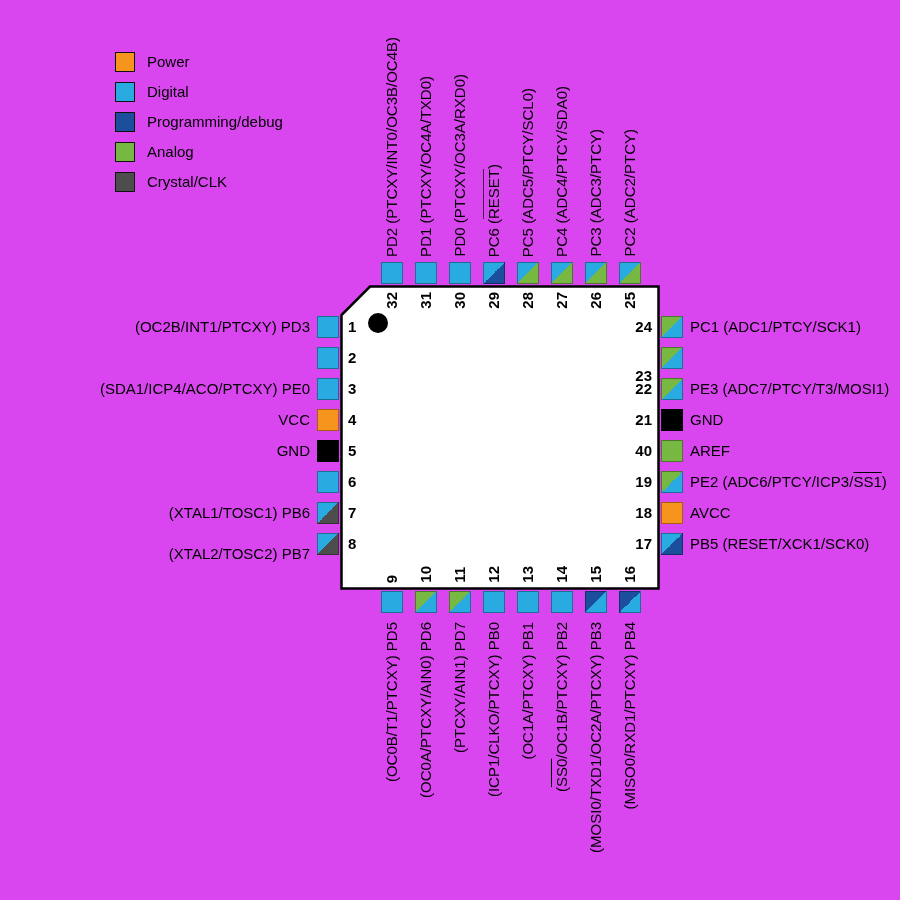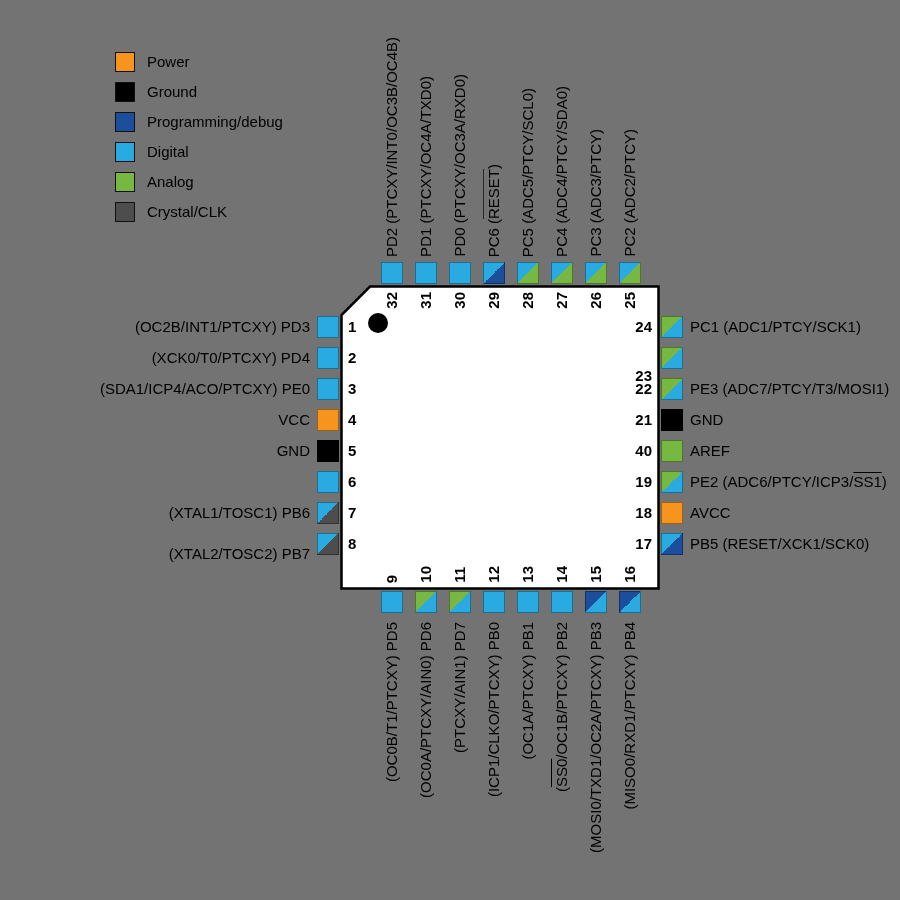--- a/index.html
+++ b/index.html
@@ -3,21 +3,21 @@
 <meta charset="utf-8">
 <style>
   * { margin: 0; padding: 0; box-sizing: border-box; }
   html, body { background: #ffffff; }
   body { font-family: "Liberation Sans", sans-serif; color: #000; }
 
   .stage {
     position: relative;
     width: 900px;
     height: 900px;
-    background: #737373;
+    background: #d946ef;
     overflow: hidden;
   }
 
   
   .legend { position: absolute; left: 115px; top: 52px; }
   .legend-row { display: flex; align-items: center; height: 20px; margin-bottom: 10px; }
   .swatch { width: 20px; height: 20px; border: 1px solid #111; margin-right: 12px; flex: 0 0 auto; }
   .legend-label { font-size: 15px; line-height: 20px; }
 
   
@@ -50,30 +50,26 @@
 <body>
 
 <div class="stage" id="stage">
 
   <div class="legend" id="legend">
       <div class="legend-row">
         <span class="swatch" style="background: rgb(247, 148, 29);"></span>
         <span class="legend-label">Power</span>
       </div>
       <div class="legend-row">
-        <span class="swatch" style="background: rgb(0, 0, 0);"></span>
-        <span class="legend-label">Ground</span>
+        <span class="swatch" style="background: rgb(41, 171, 226);"></span>
+        <span class="legend-label">Digital</span>
       </div>
       <div class="legend-row">
         <span class="swatch" style="background: rgb(27, 78, 155);"></span>
         <span class="legend-label">Programming/debug</span>
-      </div>
-      <div class="legend-row">
-        <span class="swatch" style="background: rgb(41, 171, 226);"></span>
-        <span class="legend-label">Digital</span>
       </div>
       <div class="legend-row">
         <span class="swatch" style="background: rgb(119, 184, 67);"></span>
         <span class="legend-label">Analog</span>
       </div>
       <div class="legend-row">
         <span class="swatch" style="background: rgb(77, 77, 77);"></span>
         <span class="legend-label">Crystal/CLK</span>
       </div>
     </div>
@@ -129,21 +125,20 @@
     <div class="pin-number vtext" style="left: 586px; bottom: 317px;">15</div>
     <div class="pin-label vtext" style="left: 586px; top: 622px;">(MOSI0/TXD1/OC2A/PTCXY) PB3</div>
     <div class="pin-square" style="left: 619px; top: 591px; background: linear-gradient(135deg, rgb(27, 78, 155) 0%, rgb(27, 78, 155) 50%, rgb(41, 171, 226) 50%, rgb(41, 171, 226) 100%);"></div>
     <div class="pin-number vtext" style="left: 620px; bottom: 317px;">16</div>
     <div class="pin-label vtext" style="left: 620px; top: 622px;">(MISO0/RXD1/PTCXY) PB4</div>
     <div class="pin-square" style="left: 317px; top: 316px; background: rgb(41, 171, 226);"></div>
     <div class="pin-number h" style="left: 348px; top: 316px;">1</div>
     <div class="pin-label h" style="right: 590px; top: 316px;">(OC2B/INT1/PTCXY) PD3</div>
     <div class="pin-square" style="left: 317px; top: 347px; background: rgb(41, 171, 226);"></div>
     <div class="pin-number h" style="left: 348px; top: 347px;">2</div>
-    <div class="pin-label h" style="right: 590px; top: 347px;">(XCK0/T0/PTCXY) PD4</div>
     <div class="pin-square" style="left: 317px; top: 378px; background: rgb(41, 171, 226);"></div>
     <div class="pin-number h" style="left: 348px; top: 378px;">3</div>
     <div class="pin-label h" style="right: 590px; top: 378px;">(SDA1/ICP4/ACO/PTCXY) PE0</div>
     <div class="pin-square" style="left: 317px; top: 409px; background: rgb(247, 148, 29);"></div>
     <div class="pin-number h" style="left: 348px; top: 409px;">4</div>
     <div class="pin-label h" style="right: 590px; top: 409px;">VCC</div>
     <div class="pin-square" style="left: 317px; top: 440px; background: rgb(0, 0, 0);"></div>
     <div class="pin-number h" style="left: 348px; top: 440px;">5</div>
     <div class="pin-label h" style="right: 590px; top: 440px;">GND</div>
     <div class="pin-square" style="left: 317px; top: 471px; background: rgb(41, 171, 226);"></div>

